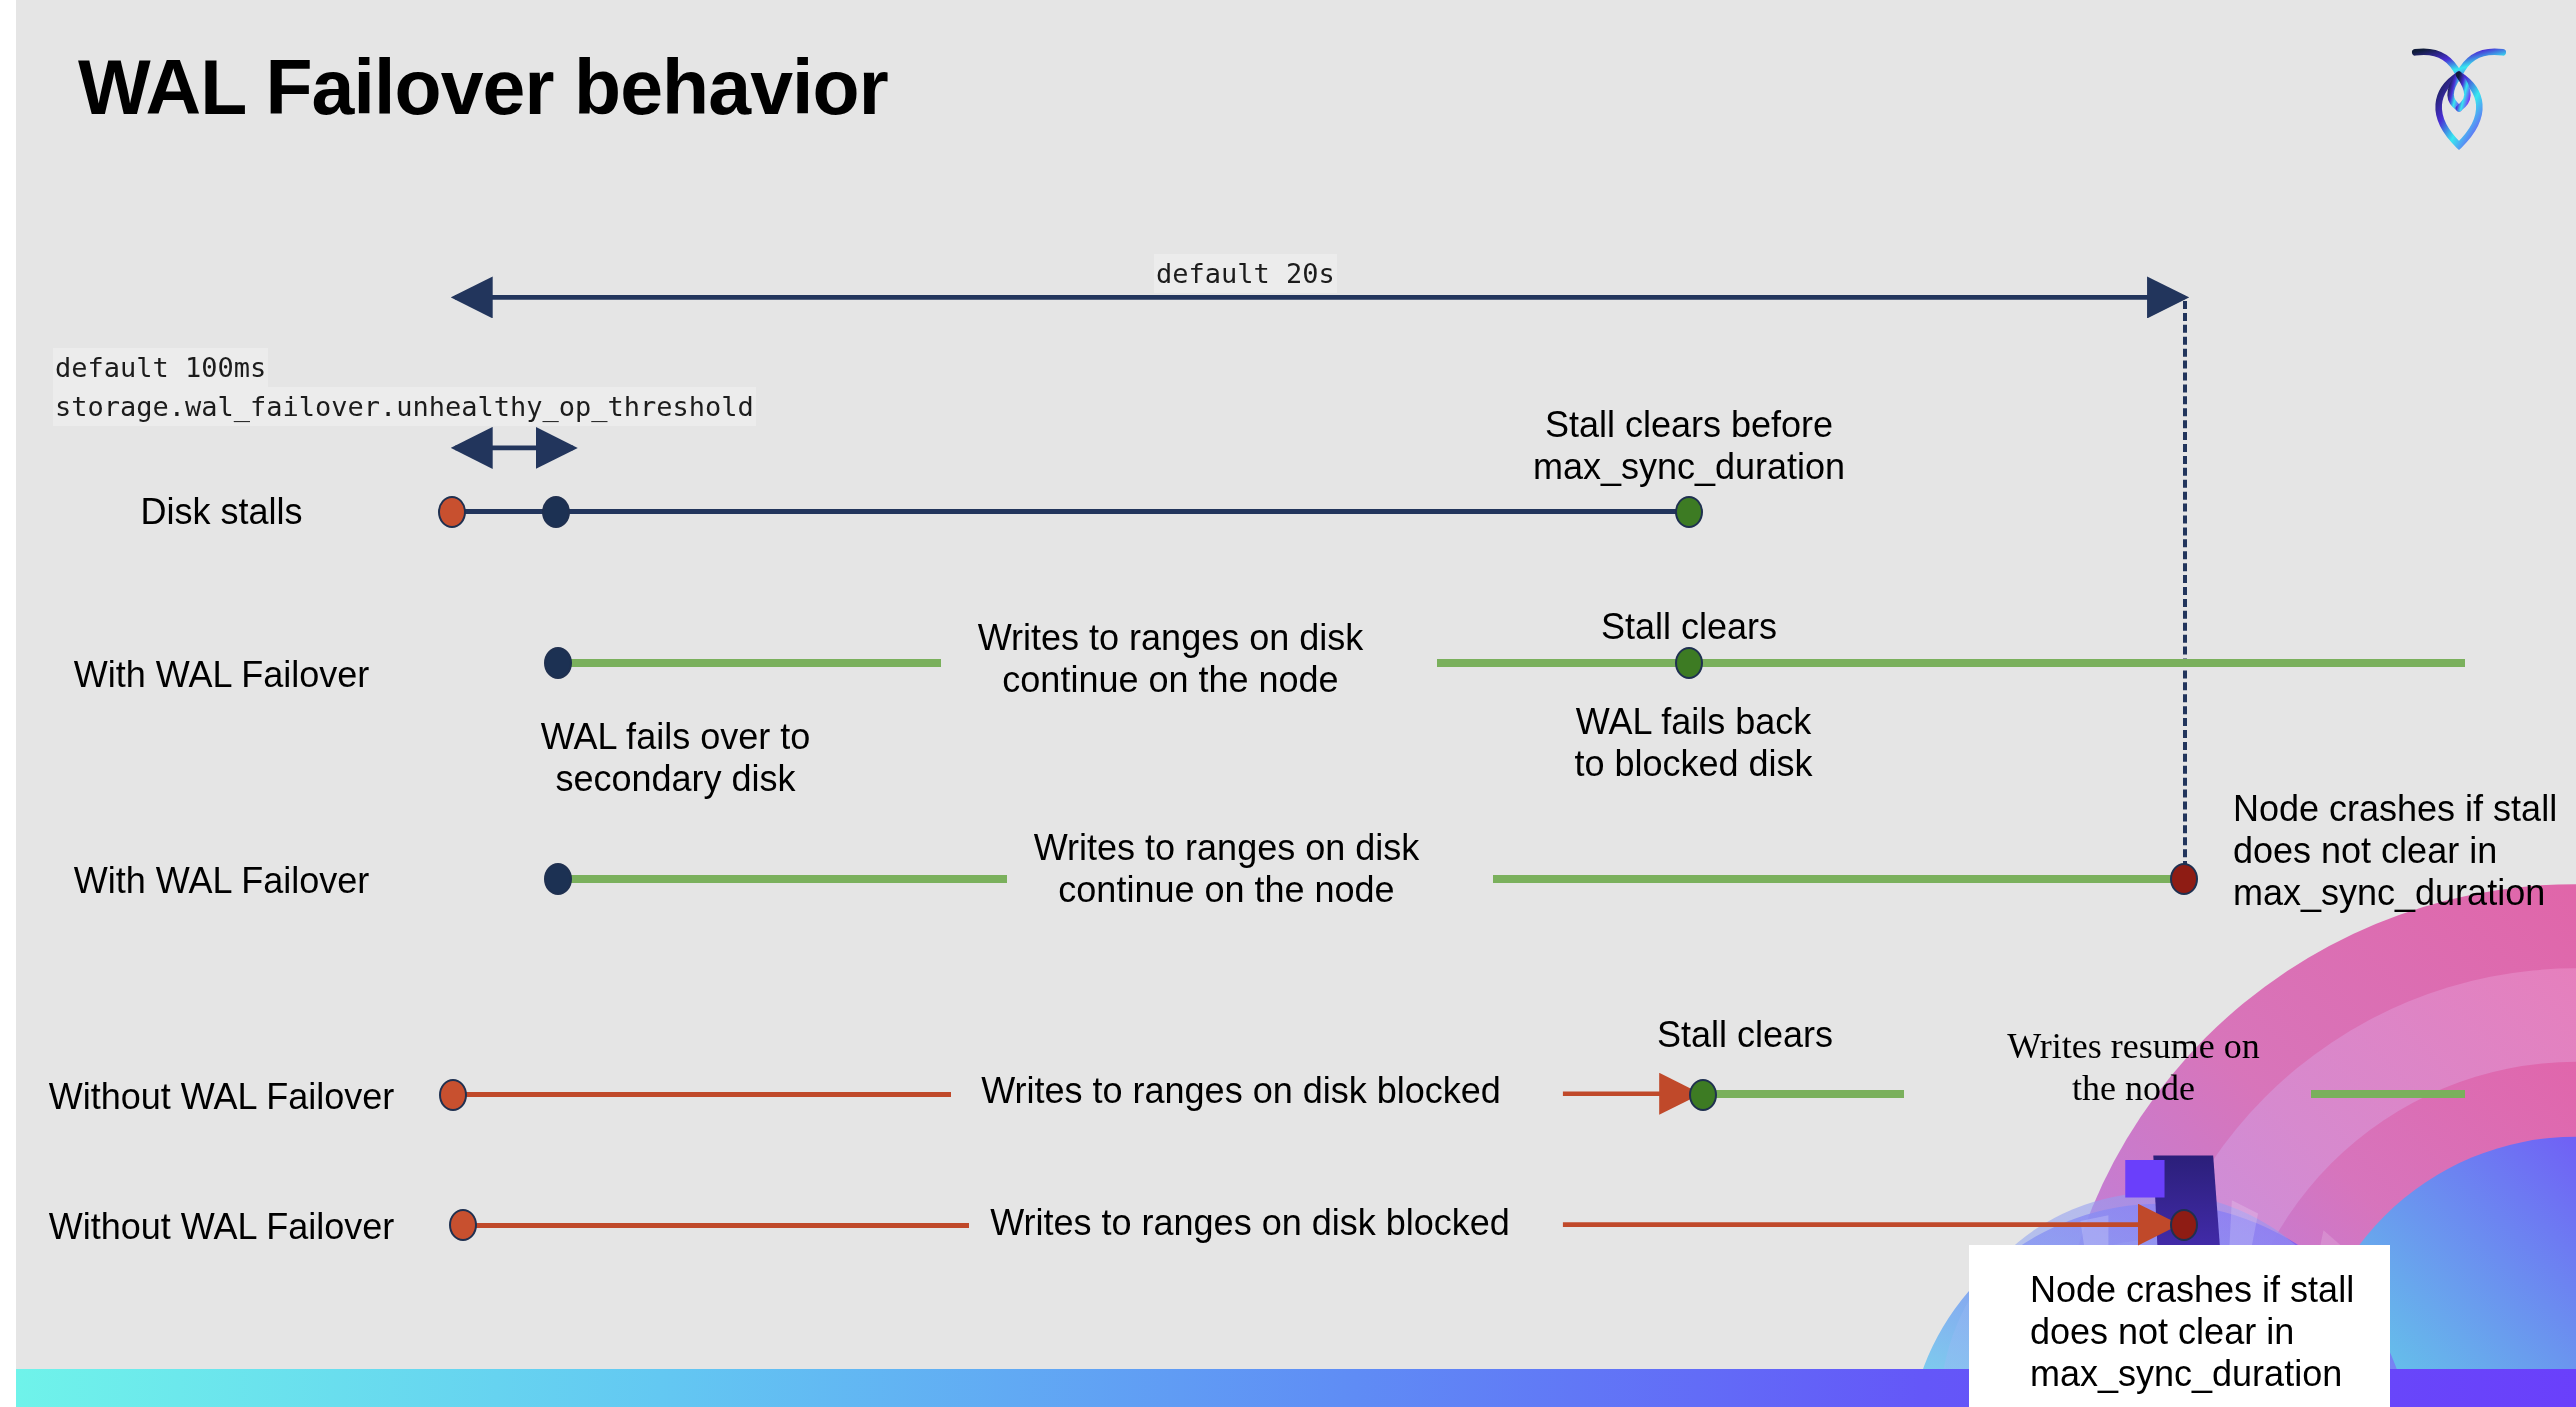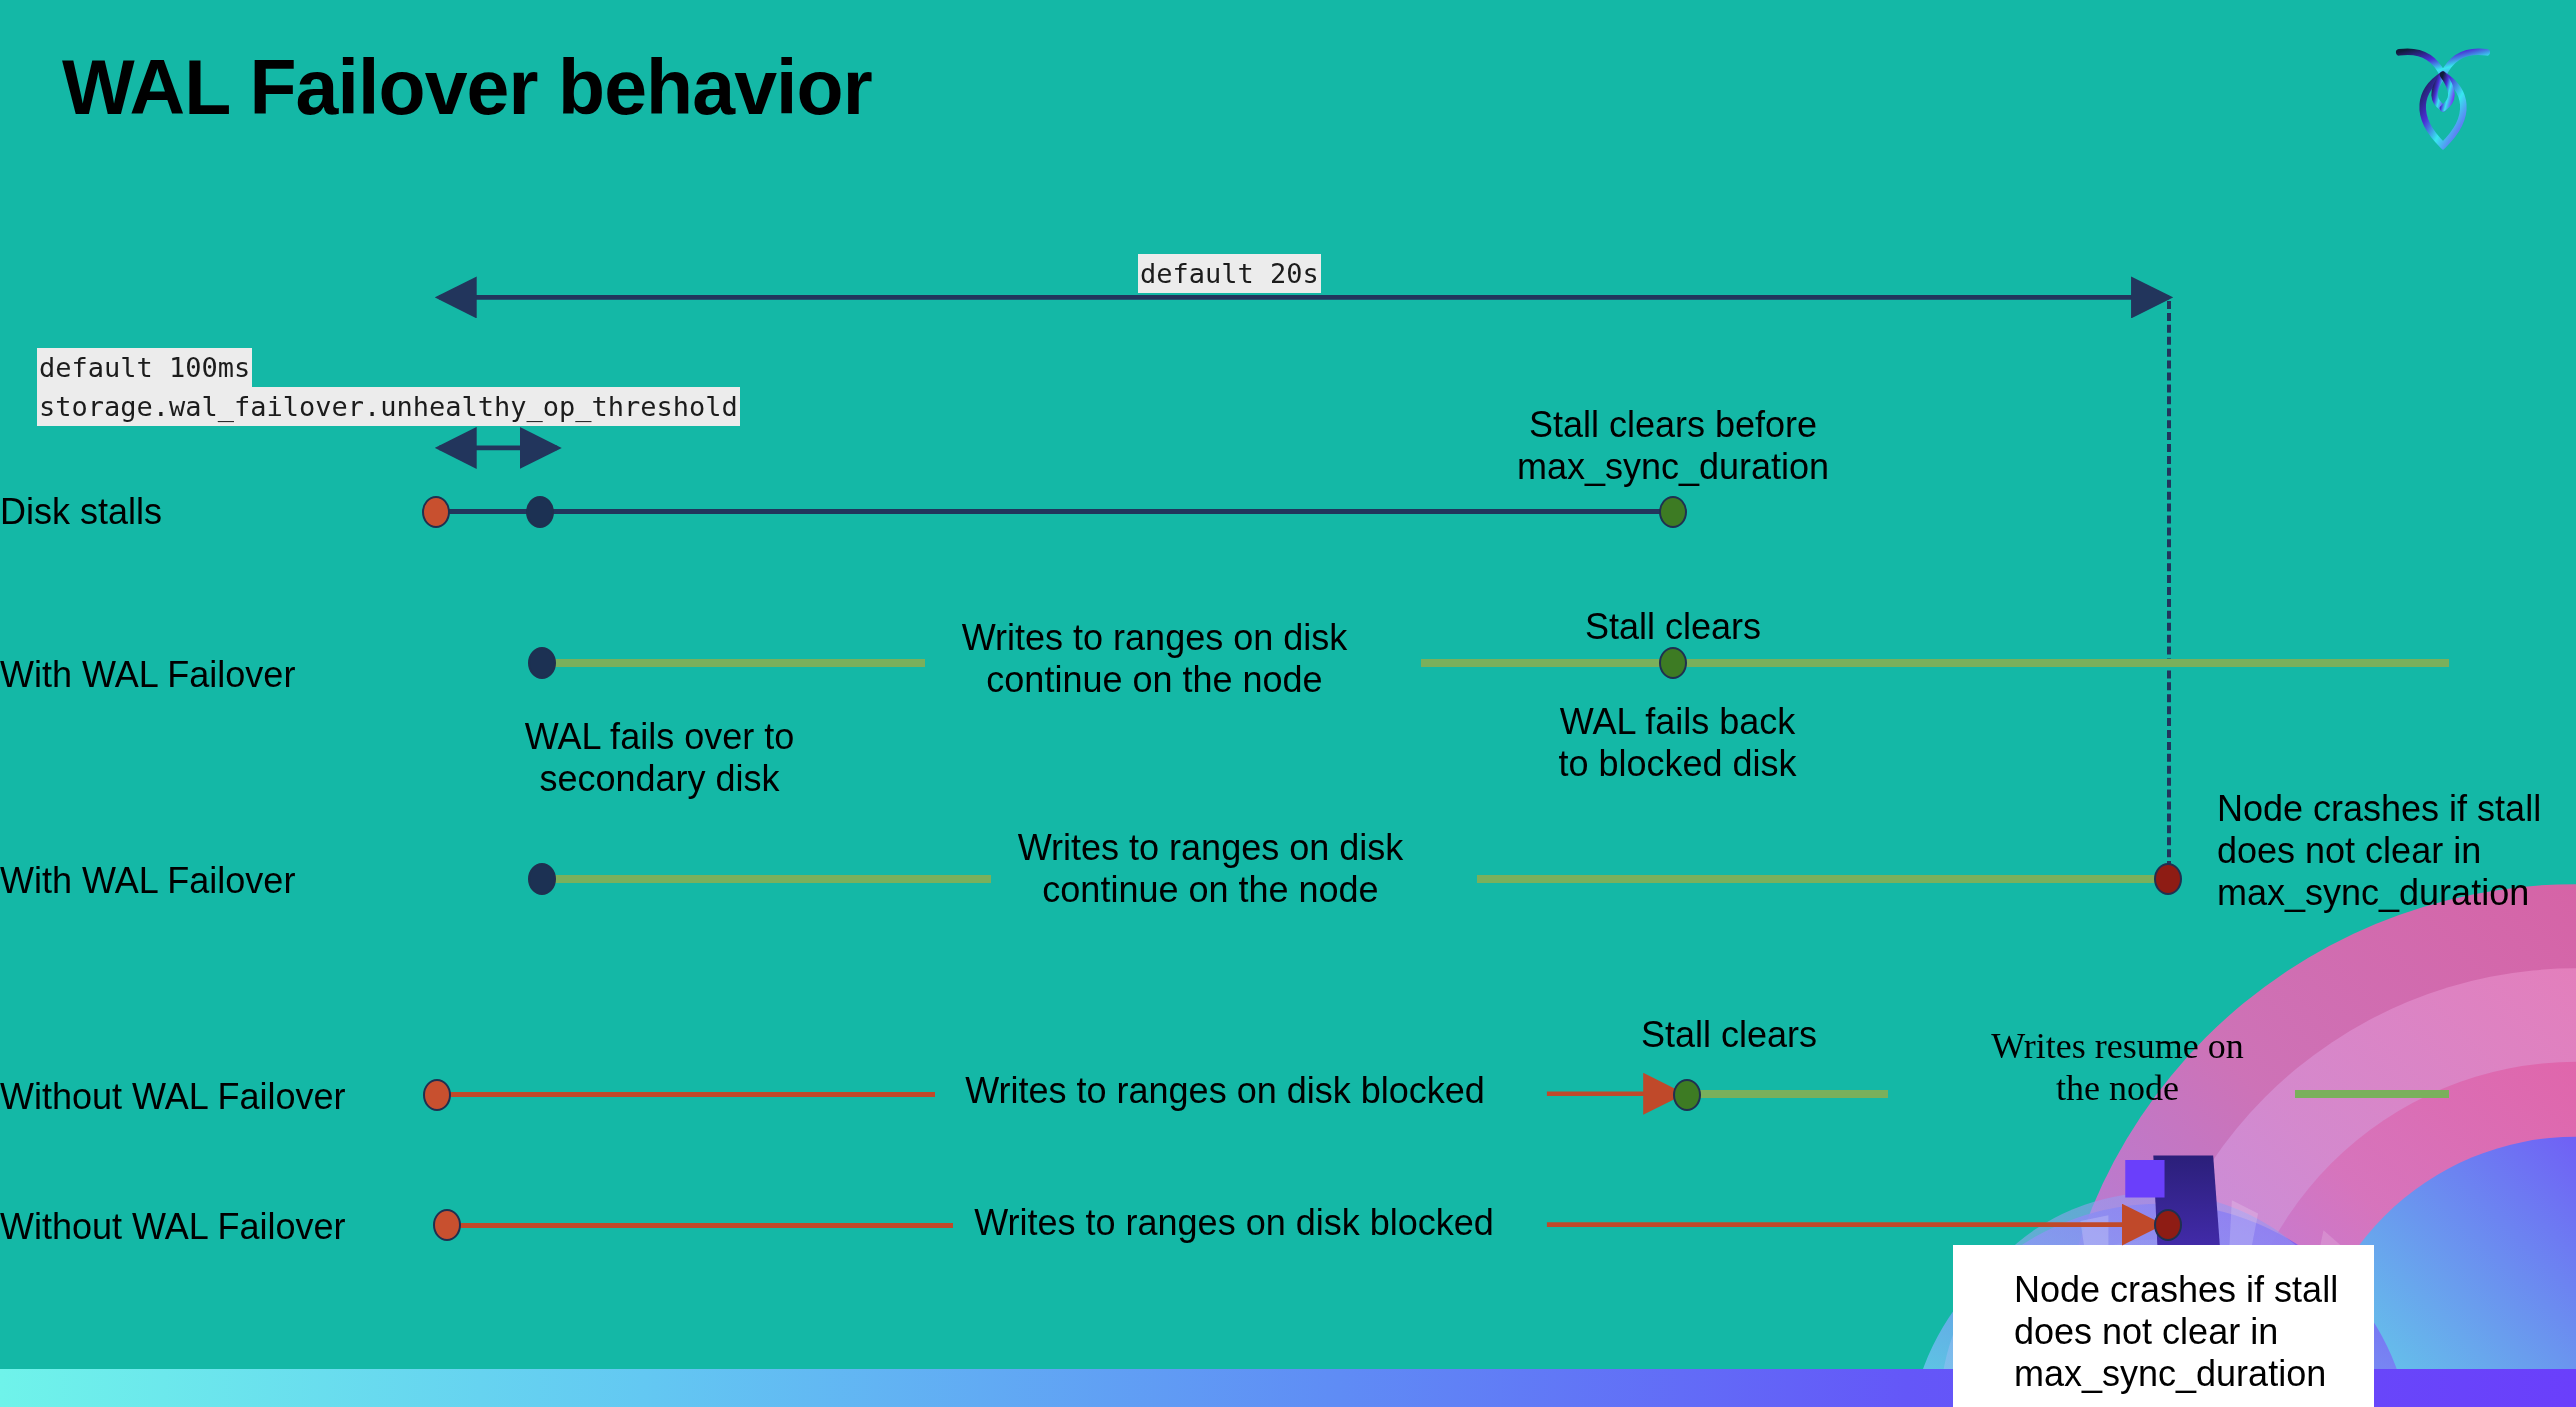--- a/index.html
+++ b/index.html
@@ -10,22 +10,23 @@
   body {
     width: 2576px;
     height: 1408px;
     overflow: hidden;
     font-family: "Liberation Sans", sans-serif;
     position: relative;
   }
   .slide {
     position: absolute;
     inset: 0;
-    background: #14b8a6;
+    background: #e5e5e5;
     overflow: hidden;
+    margin-left: 16px;
   }
 
   
   #slide-title {
     position: absolute;
     left: 62px;
     top: 47px;
     font-size: 77px;
     font-weight: bold;
     letter-spacing: -0.9px;
@@ -78,21 +79,21 @@
     white-space: pre-line;
   }
   .lbl.center { text-align: center; }
   .lbl.left   { text-align: left; }
 
   
   .rowlabel {
     position: absolute;
     left: 0px;
     width: 411px;
-    text-align: left;
+    text-align: center;
     font-size: 36px;
     color: #000000;
     white-space: nowrap;
   }
 
   
   .mono {
     position: absolute;
     font-family: "DejaVu Sans Mono", "Liberation Mono", monospace;
     font-size: 27px;

